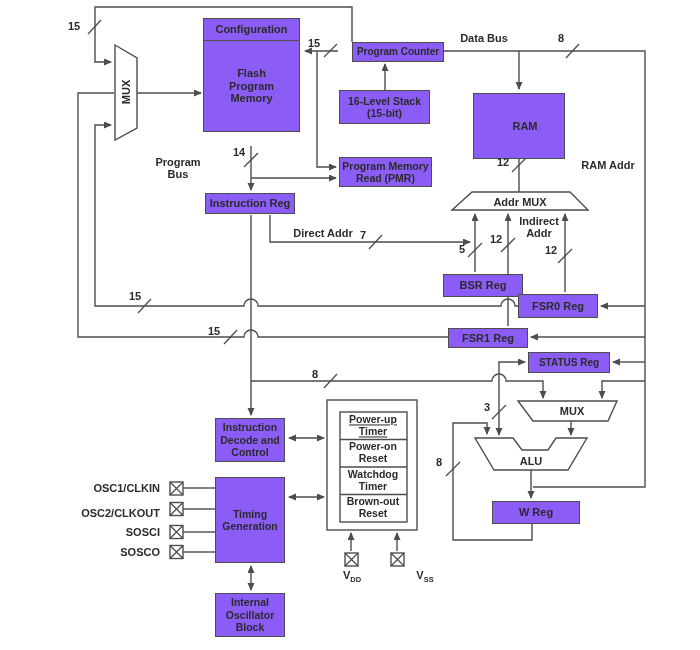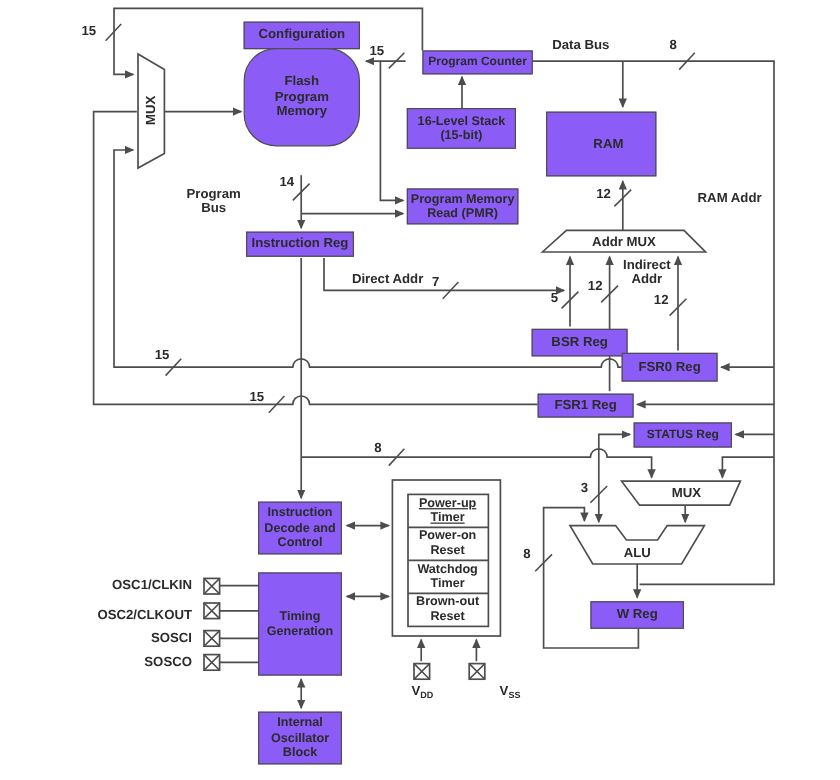--- a/index.html
+++ b/index.html
@@ -171,35 +171,35 @@
         <path class="tick" d="M345,553 L358,566 M358,553 L345,566"></path>
       </g>
       <g>
         <rect class="shape" x="391" y="553" width="13" height="13"></rect>
         <path class="tick" d="M391,553 L404,566 M404,553 L391,566"></path>
       </g>
     </g>
   </svg>
 
   <div class="box" style="left:203px;top:18px;width:97px;height:23px;">Configuration</div>
-  <div class="box" style="left:203px;top:40px;width:97px;height:82px;border-radius:27px;">Flash
+  <div class="box" style="left:203px;top:40px;width:97px;height:92px;">Flash
 Program
 Memory</div>
   <div class="box fs10" style="left:340px;top:42px;width:92px;height:20px;margin-left:12px;">Program Counter</div>
   <div class="box fs105" style="left:339px;top:90px;width:91px;height:34px;">16-Level Stack
 (15-bit)</div>
   <div class="box fs105" style="left:339px;top:157px;width:93px;height:30px;">Program Memory
 Read (PMR)</div>
-  <div class="box" style="left:455px;top:93px;width:92px;height:54px;padding-left:12px;">RAM</div>
+  <div class="box" style="left:473px;top:93px;width:92px;height:66px;padding-left:12px;">RAM</div>
   <div class="box" style="left:205px;top:193px;width:90px;height:21px;">Instruction Reg</div>
   <div class="box" style="left:415px;top:274px;width:80px;height:23px;margin-left:28px;">BSR Reg</div>
   <div class="box" style="left:518px;top:294px;width:80px;height:24px;">FSR0 Reg</div>
   <div class="box" style="left:448px;top:328px;width:80px;height:20px;">FSR1 Reg</div>
   <div class="box fs10" style="left:528px;top:352px;width:82px;height:21px;">STATUS Reg</div>
-  <div class="box" style="left:492px;top:501px;width:78px;height:23px;">W Reg</div>
+  <div class="box" style="left:492px;top:501px;width:88px;height:23px;">W Reg</div>
   <div class="box fs105" style="left:215px;top:418px;width:70px;height:44px;">Instruction
 Decode and
 Control</div>
   <div class="box fs105" style="left:215px;top:477px;width:70px;height:86px;">Timing
 Generation</div>
   <div class="box fs105" style="left:215px;top:593px;width:70px;height:44px;">Internal
 Oscillator
 Block</div>
 
   <div class="lbl rot" style="left:126px;top:92px;">MUX</div>

